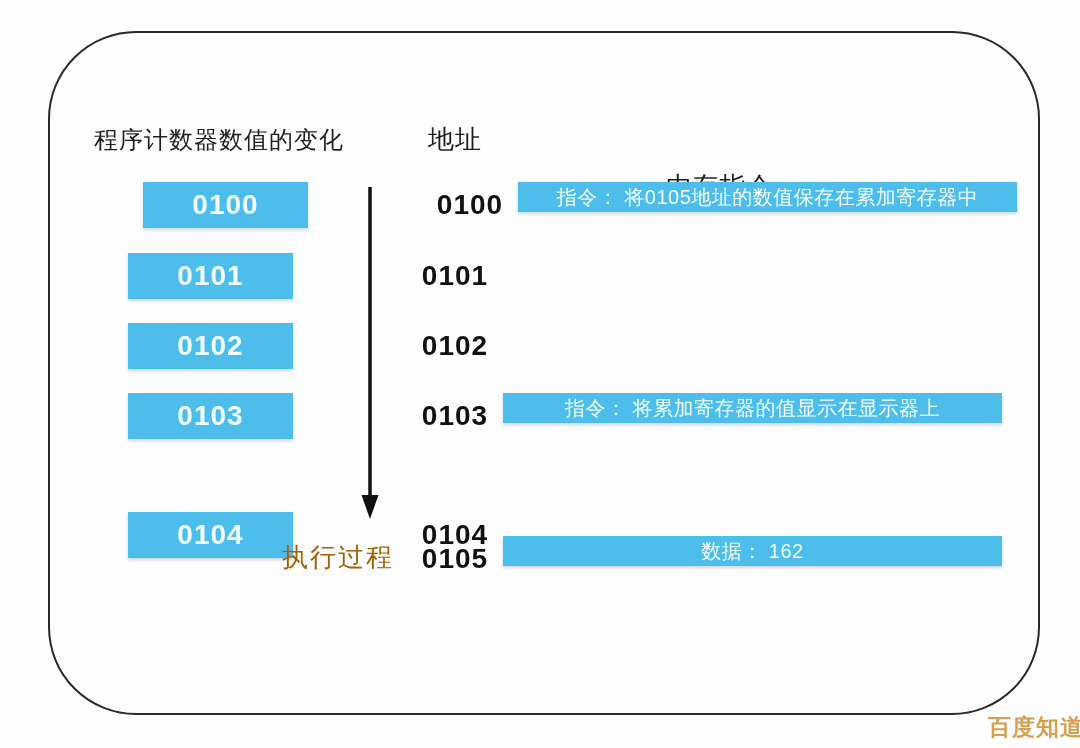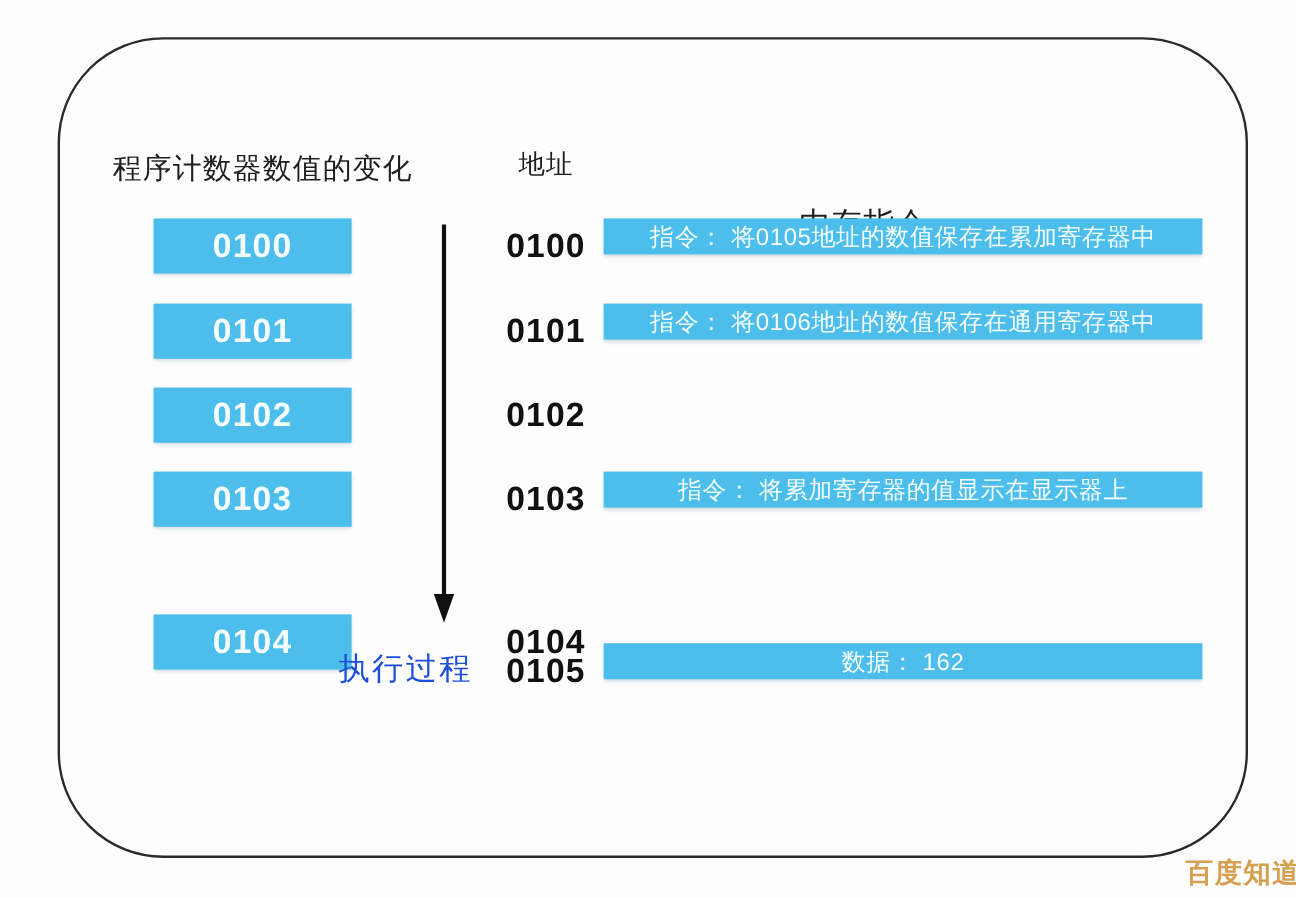--- a/index.html
+++ b/index.html
@@ -24,21 +24,21 @@
   }
   .col-header {
     position: absolute;
     color: #1e1e1e;
     font-size: 24px;
     letter-spacing: 1px;
     white-space: nowrap;
     text-align: center;
   }
   .pc-header   { left: 94px;  top: 124px; }
-  .addr-header { left: 410px; top: 122px; width: 90px; text-align: center; font-size: 22px; }
+  .addr-header { left: 410px; top: 122px; width: 90px; text-align: center; font-size: 26px; }
   .mem-header  { left: 492px; top: 122px; width: 455px; text-align: center; font-size: 26px; margin-top: 47px; }
 
   .blue-box {
     position: absolute;
     background: #4dbeeb;
     box-shadow: 0 2px 3px rgba(120,150,165,0.35);
     display: flex;
     align-items: center;
     justify-content: center;
     color: #f4feff;
@@ -55,33 +55,33 @@
     white-space: nowrap;
   }
   .addr-label {
     position: absolute;
     left: 410px; width: 90px; height: 46px;
     display: flex; align-items: center; justify-content: center;
     color: #111;
     font-size: 28px; font-weight: bold;
     letter-spacing: 1px;
   }
-  .r0 { top: 182px; } .r1 { top: 253px; } .r2 { top: 323px; }
+  .r0 { top: 182px; margin-left: 15px; } .r1 { top: 253px; } .r2 { top: 323px; }
   .r3 { top: 393px; } .r4 { top: 464px; margin-top: 48px; } .r5 { top: 536px; }
   .r6 { top: 608px; }
 
   .exec-arrow {
     position: absolute;
     left: 354px; top: 183px;
     width: 32px; height: 340px;
   }
   .exec-label {
     position: absolute;
     left: 282px; top: 540px;
-    color: #1d4ed8;
+    color: #a16207;
     font-size: 26px;
     letter-spacing: 2px;
     white-space: nowrap;
   }
   .watermark {
     position: absolute;
     left: 988px; top: 712px;
     color: #d5a050;
     font-size: 23px;
     font-weight: bold;
@@ -109,21 +109,20 @@
   <svg class="exec-arrow" viewBox="0 0 32 340" xmlns="http://www.w3.org/2000/svg">
     <line x1="16" y1="4" x2="16" y2="316" stroke="#111" stroke-width="3.5"></line>
     <polygon points="16,336 7.5,312 24.5,312" fill="#111"></polygon>
   </svg>
   <div class="exec-label">执行过程</div>
 
   <div class="addr-label r0">0100</div>
   <div class="blue-box mem-box r0">指令： 将0105地址的数值保存在累加寄存器中</div>
 
   <div class="addr-label r1">0101</div>
-  <div class="blue-box mem-box r1">指令： 将0106地址的数值保存在通用寄存器中</div>
 
   <div class="addr-label r2">0102</div>
 
   <div class="addr-label r3">0103</div>
   <div class="blue-box mem-box r3">指令： 将累加寄存器的值显示在显示器上</div>
 
   <div class="addr-label r4">0104</div>
 
   <div class="addr-label r5">0105</div>
   <div class="blue-box mem-box r5">数据： 162</div>

